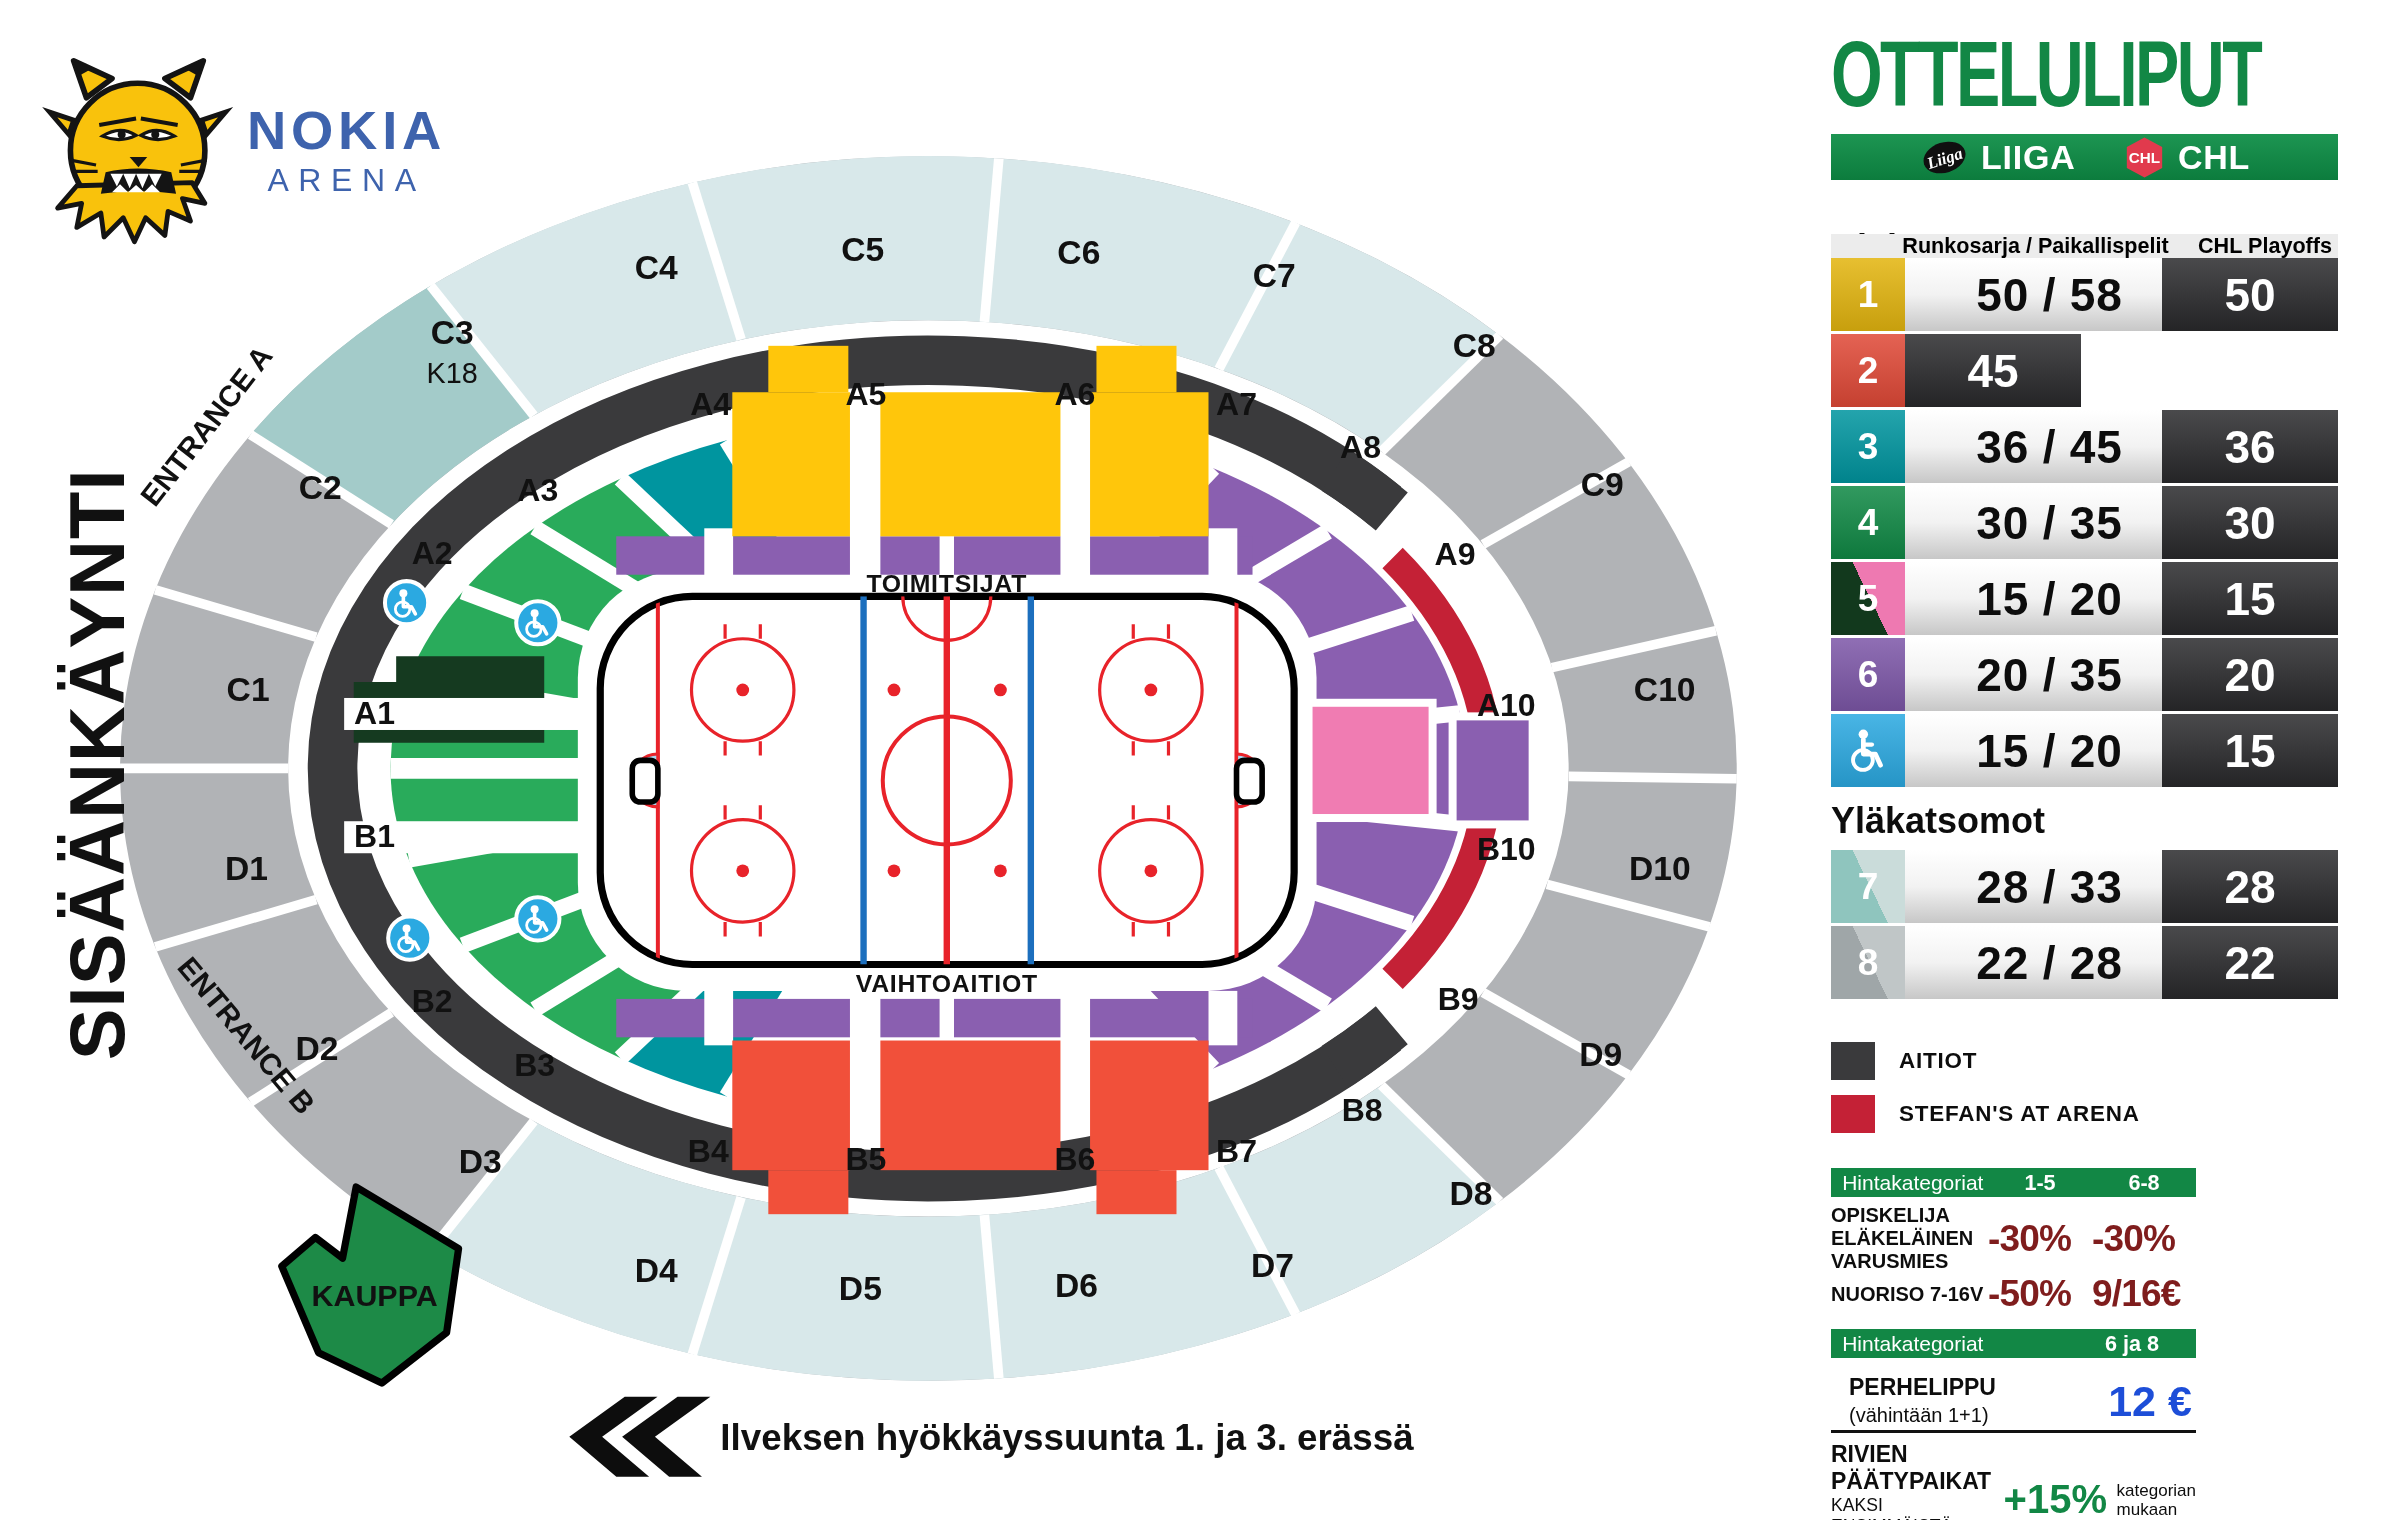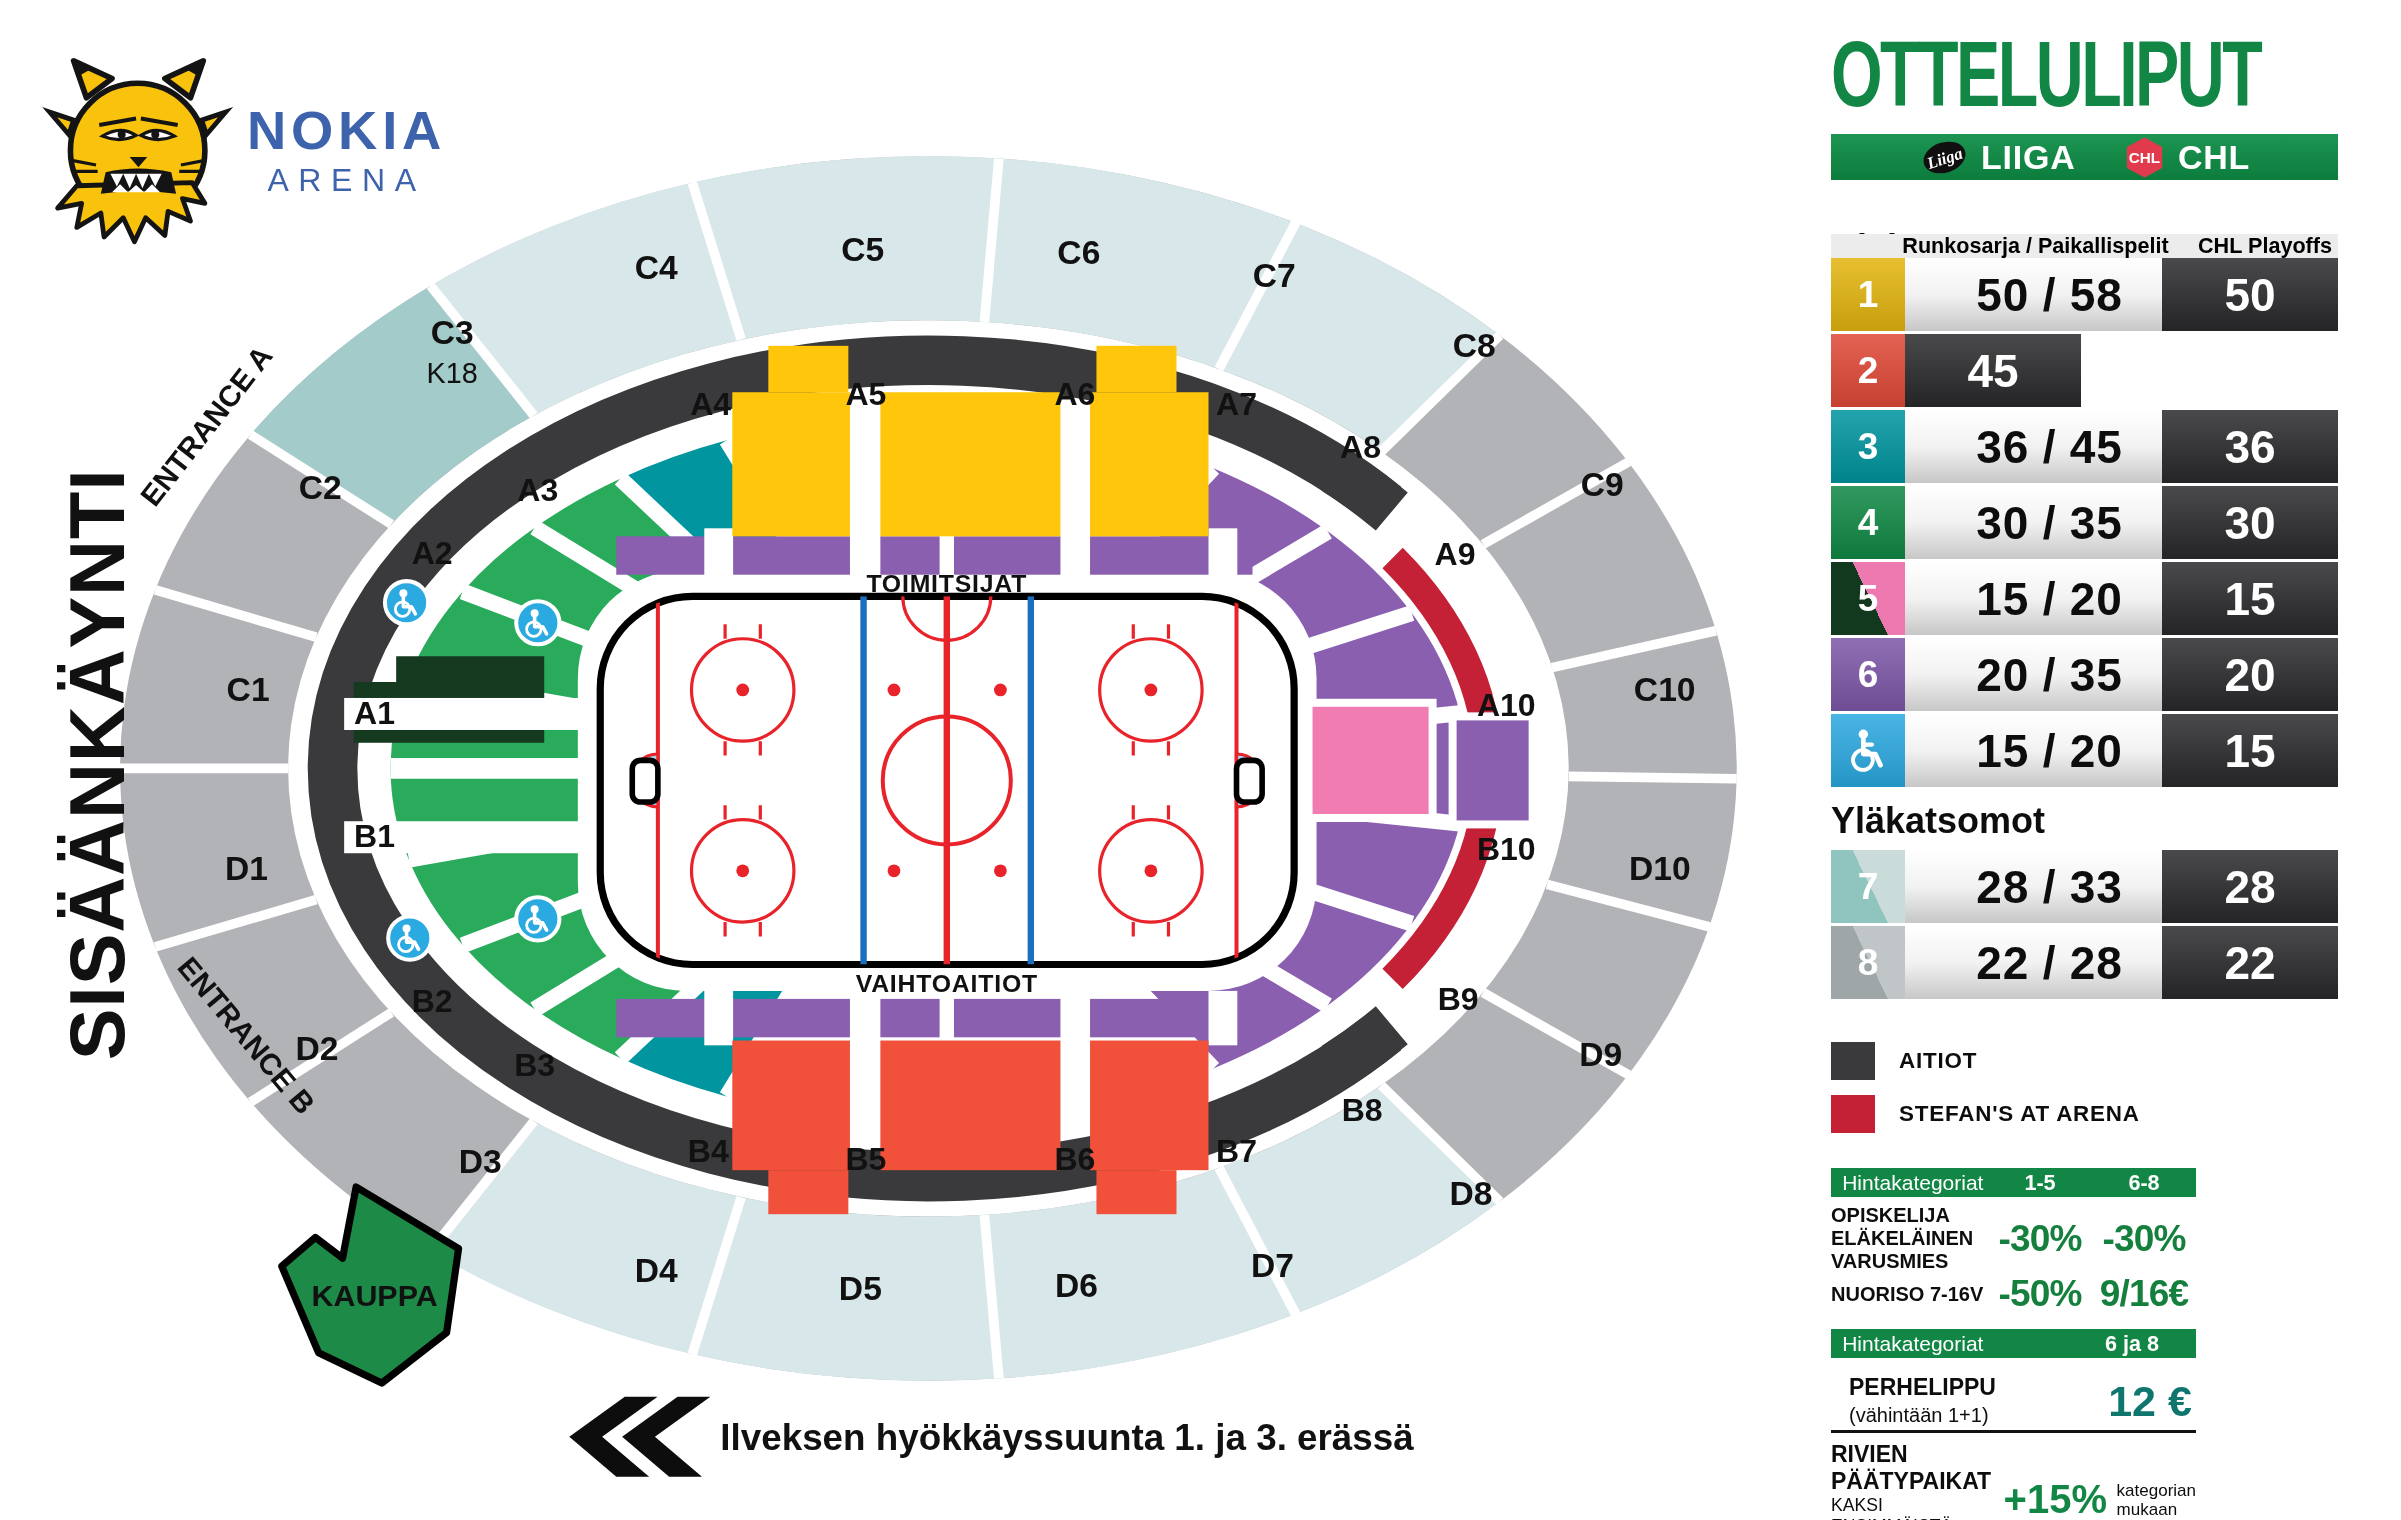--- a/index.html
+++ b/index.html
@@ -55,27 +55,27 @@
   .leg-label{font-size:22.4px;font-weight:800;color:#0d0d0d;letter-spacing:0.8px;}
   
   .disc{width:365px;}
   .disc-bar{height:29px;background:#128745;color:#fff;display:flex;align-items:center;font-size:21px;}
   .disc-bar .t{flex:1;padding-left:11.2px;font-weight:400;}
   .disc-col{width:104px;text-align:center;font-weight:800;font-size:21.6px;}
   #disc1-bar{left:0;top:1168px;}
   #disc1-r1{left:0;top:1204px;display:flex;align-items:center;}
   #disc1-r2{left:0;top:1273px;display:flex;align-items:center;}
   .disc-lbl{flex:1;font-size:20px;font-weight:800;line-height:23px;color:#0d0d0d;}
-  .disc-val{width:104px;text-align:center;font-size:37px;font-weight:800;color:#15803d;letter-spacing:-0.8px;}
+  .disc-val{width:104px;text-align:left;font-size:37px;font-weight:800;color:#7f1d1d;letter-spacing:-0.8px;}
   #disc2-bar{left:0;top:1329px;}
   #perhe-row{left:0;top:1374px;width:365px;display:flex;align-items:center;margin-left:18px;}
   .perhe-lbl{flex:1;font-size:23px;color:#0d0d0d;}
   .perhe-note{font-size:20px;font-weight:400;}
   .b800{font-weight:800;}
-  #perhe-val{width:128px;text-align:center;font-size:43px;font-weight:800;color:#0f766e;}
+  #perhe-val{width:128px;text-align:center;font-size:43px;font-weight:800;color:#1d4ed8;}
   #divider{left:0;top:1430px;width:365px;border-top:3.2px solid #111;}
   #rivien{left:0;top:1441px;width:365px;display:flex;align-items:center;}
   .riv-lbl .l1{font-size:23px;font-weight:800;color:#0d0d0d;}
   .riv-lbl .l2{font-size:17.6px;font-weight:400;color:#0d0d0d;}
   .riv-lbl{flex:1;}
   #riv-val{font-size:40px;font-weight:800;color:#128745;margin-right:9.6px;}
   .riv-note{font-size:17px;color:#0d0d0d;line-height:19px;}
 </style>
 </head>
 <body>

